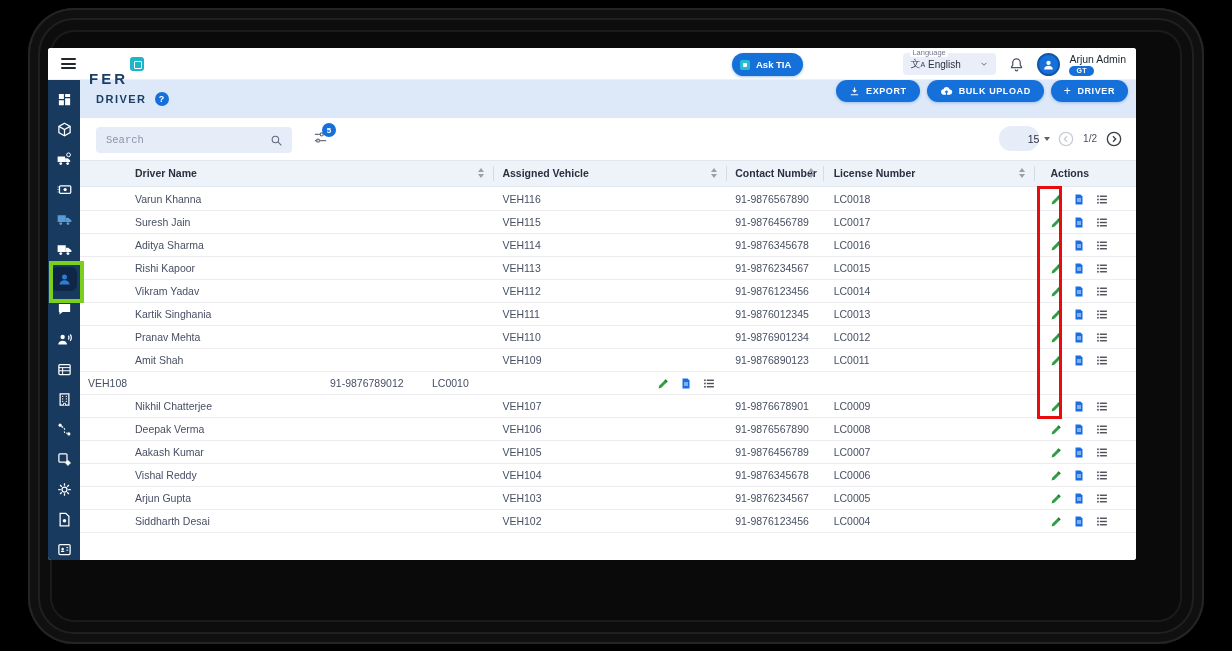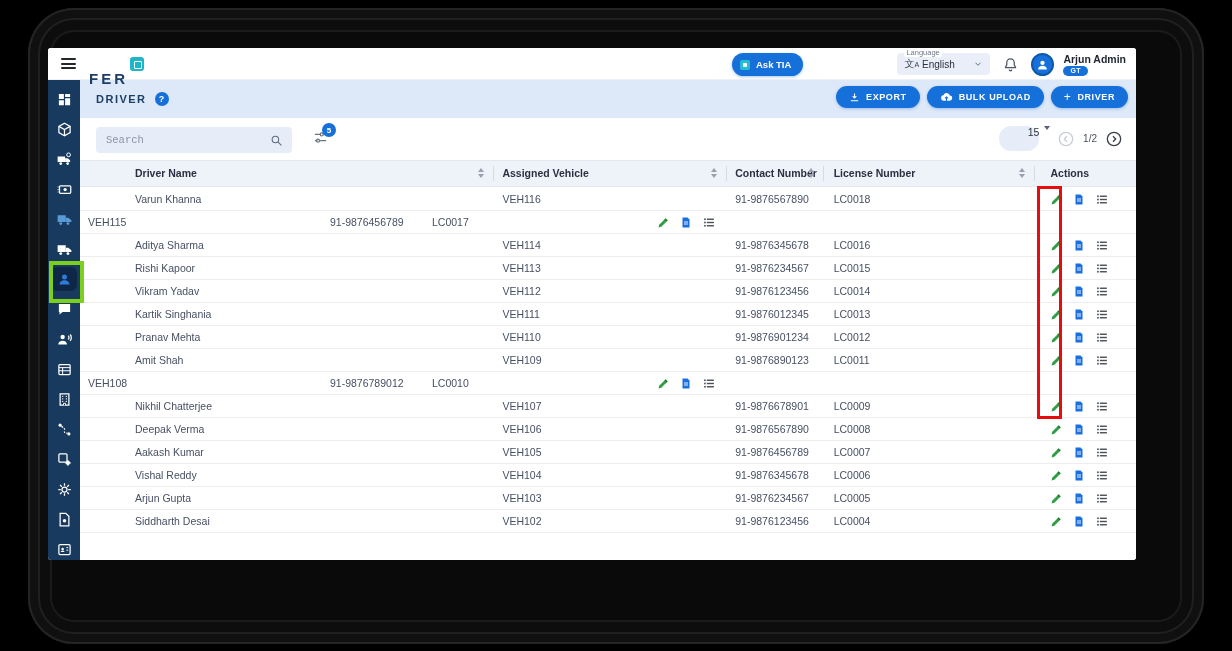--- a/index.html
+++ b/index.html
@@ -27,46 +27,46 @@
 
   .top-right { position:absolute; right:10px; top:0; height:32px; display:flex; align-items:center; gap:13px; }
   .lang { position:relative; width:93px; height:22px; background:#e9eef9; border-radius:4px; display:flex; align-items:center; padding:0 7px; gap:3px; cursor:pointer; }
   .lang-label { position:absolute; left:7px; top:-5px; font-size:7.5px; color:#70798a; background:#fff; padding:0 2px; border-radius:2px; }
   .xa { font-size:10px; color:#374151; line-height:1; }
   .xa small { font-size:7px; }
   .lang-val { font-size:10px; color:#2c313c; flex:1; }
   .bell { cursor:pointer; display:flex; }
   .avatar { width:23px; height:23px; border-radius:50%; background:#1670d9; border:2px solid #0f57ad; display:flex; align-items:center; justify-content:center; cursor:pointer; }
   .userblock { display:flex; flex-direction:column; align-items:flex-start; gap:1px; margin-left:-4px; }
-  .username { font-size:10.5px; font-weight:700; color:#1f2430;text-align:right; }
+  .username { font-size:10.5px; font-weight:400; color:#1f2430;text-align:right; }
   .userbadge { background:#1670d9; color:#fff; font-size:7px; font-weight:700; padding:1.5px 7px; border-radius:7px; letter-spacing:.5px; }
 
   
   .sidebar { position:absolute; left:0; top:32px; width:32px; height:480px; background:#173a5e; display:flex; flex-direction:column; align-items:center; padding-top:7px; gap:6px; z-index:2; }
   .side-item { width:26px; height:24px; display:flex; align-items:center; justify-content:center; border-radius:6px; cursor:pointer; flex:0 0 auto; }
   .side-item.active { background:#0e2747; }
   .side-item svg { display:block; }
 
   
   .content { position:absolute; left:32px; top:32px; width:1056px; height:480px; background:#fff; }
   .page-header { position:absolute; left:0; top:0; width:1056px; height:38px; background:#dde8f8; display:flex; align-items:center; }
   .page-title { margin-left:16px; font-size:11px; font-weight:700; letter-spacing:1.5px; color:#1d3f66; }
   .help { width:14px; height:14px; margin-left:8px; border-radius:50%; background:#1670d9; color:#fff; font-size:9px; font-weight:700; display:flex; align-items:center; justify-content:center; cursor:pointer; }
-  .hdr-buttons { position:absolute; right:8px; top:6px; display:flex; gap:7px; }
+  .hdr-buttons { position:absolute; right:8px; top:0; display:flex; gap:7px; }
   .pill-btn { height:22px; padding:0 13px; background:#1670d9; border:none; border-radius:12px; color:#fff; font-family:inherit; font-size:9px; font-weight:700; letter-spacing:.6px; display:flex; align-items:center; gap:6px; cursor:pointer; box-shadow:0 1px 3px rgba(22,112,217,.35); }
 
   .toolbar { position:absolute; left:0; top:38px; width:1056px; height:42px; background:#fff; }
   .search-box { position:absolute; left:16px; top:9px; width:196px; height:26px; background:#e7edf8; border-radius:4px; display:flex; align-items:center; }
   .search-box input { flex:1; border:none; background:transparent; outline:none; padding:0 10px; font-family:Liberation Mono, monospace; font-size:10.5px; color:#2c313c; }
   .search-box input::placeholder { color:#8a93a6; }
   .search-box .mag { margin-right:9px; display:flex; }
   .filter-wrap { position:absolute; left:233px; top:12px; cursor:pointer; }
   .filter-badge { position:absolute; left:9px; top:-7px; width:14px; height:14px; background:#1670d9; border-radius:50%; color:#fff; font-size:8px; font-weight:700; display:flex; align-items:center; justify-content:center; }
   .page-controls { position:absolute; right:14px; top:8px; display:flex; align-items:center; gap:11px; }
-  .page-size { width:40px; height:25px; background:#e7edf8; border-radius:12px; display:flex; justify-content:center; gap:5px; font-size:10.5px; color:#2c313c; cursor:pointer;padding-left:40px; }
+  .page-size { width:40px; height:25px; background:#e7edf8; border-radius:12px; display:flex; align-items:center; justify-content:center; gap:5px; font-size:10.5px; color:#2c313c; cursor:pointer;padding-left:40px; }
   .caret { width:0; height:0; border-left:3.5px solid transparent; border-right:3.5px solid transparent; border-top:4.5px solid #5c6474; }
   .pager { display:flex; align-items:center; gap:9px; margin-left:8px; }
   .page-ind { font-size:10px; color:#4a5160; }
   .nav-circle { display:flex; cursor:pointer; }
 
   
   .thead { position:absolute; left:0; top:80px; width:1056px; height:27px; background:#eef2f9; border-top:1px solid #e3e7ef; border-bottom:1px solid #e3e7ef; display:flex; }
   .th { position:relative; font-size:10.5px; font-weight:700; color:#2a3040; line-height:25px; }
   .th:not(:last-child)::after { content:''; position:absolute; right:0; top:5px; bottom:5px; width:1px; background:#d6dae3; }
   .sort { position:absolute; right:10px; top:7px; display:flex; flex-direction:column; gap:2px; }
@@ -365,20 +365,21 @@
                     <rect x="8" y="4.7" width="13" height="2.6"></rect>
                     <rect x="8" y="10.7" width="13" height="2.6"></rect>
                     <rect x="8" y="16.7" width="13" height="2.6"></rect>
                   </g>
                 </svg>
               </span>
     </div>
   </div>
 
   <div class="tr">
+    <div class="td c-name">Suresh Jain</div>
     <div class="td c-vehicle">VEH115</div>
     <div class="td c-contact">91-9876456789</div>
     <div class="td c-license">LC0017</div>
     <div class="td c-actions">
       <span>
                 <svg width="13" height="13" viewBox="0 0 24 24">
                   <path d="M3 21l1-5L16 4l4 4L8 20z" fill="#2f9e44"></path>
                   <path d="M14.5 5.5l4 4" stroke="#20762f" stroke-width="2"></path>
                 </svg>
               </span>

